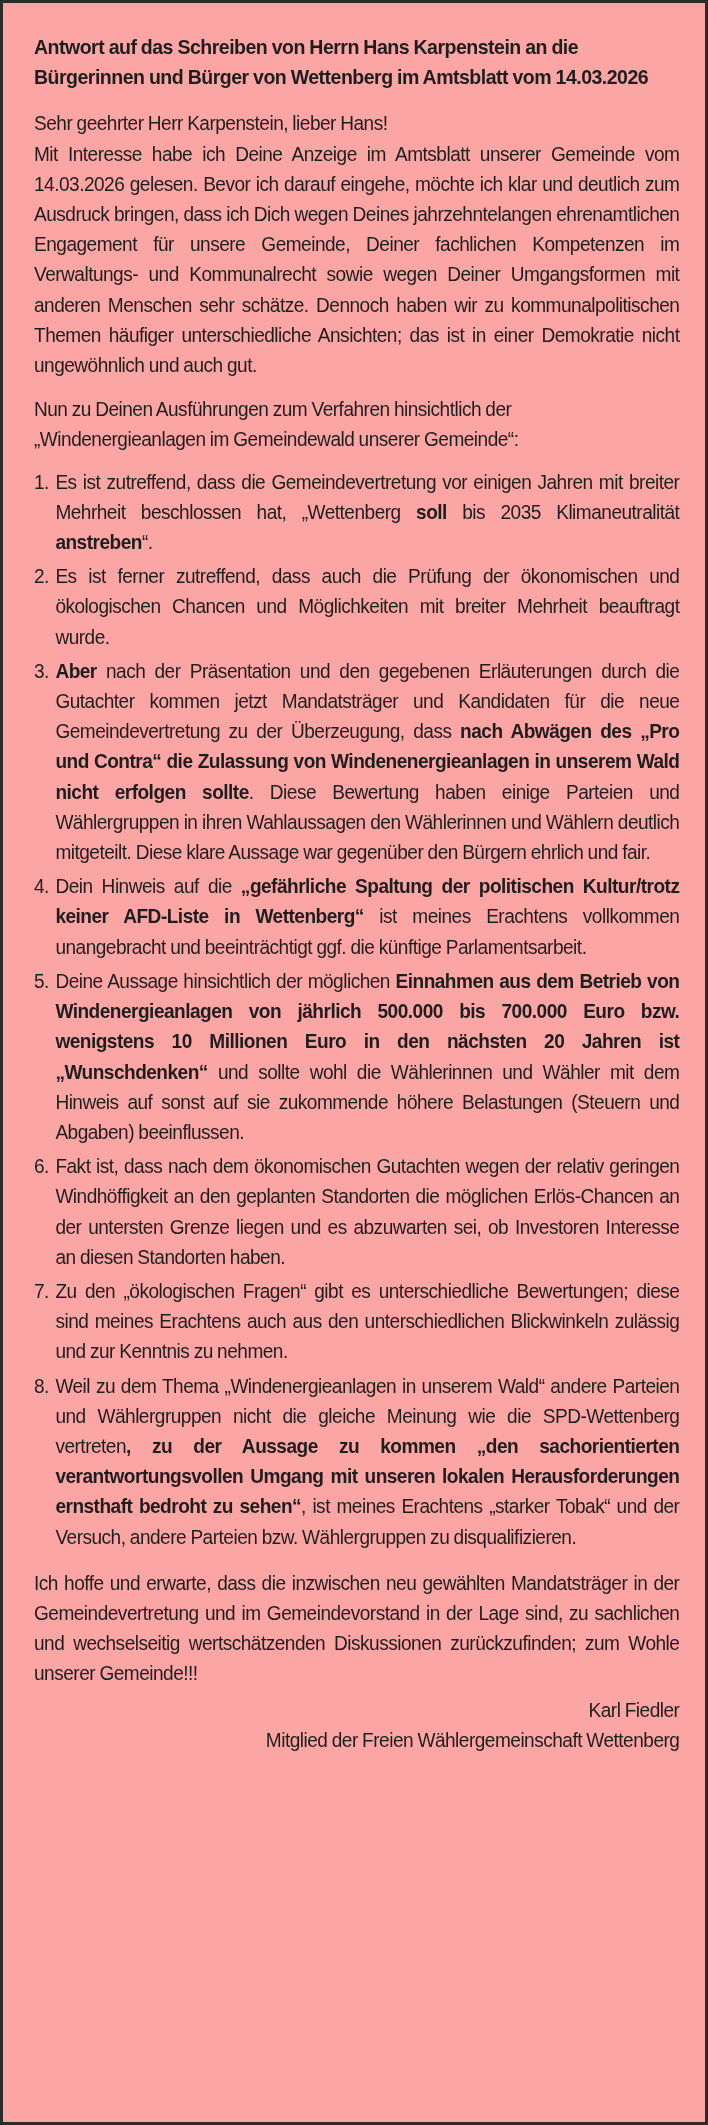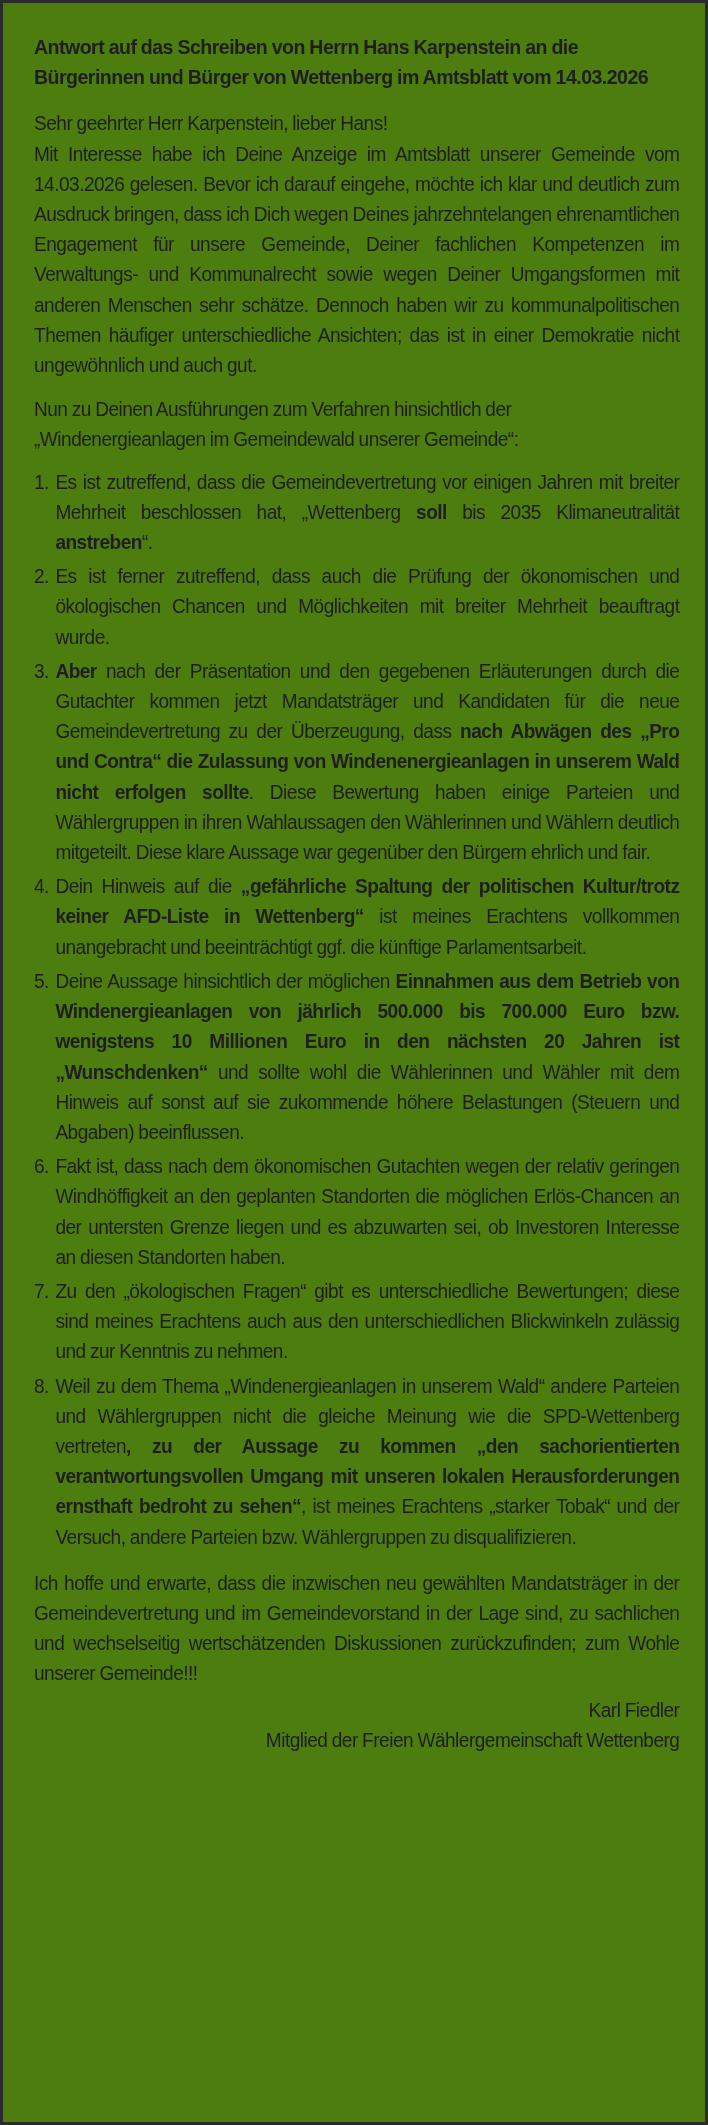--- a/index.html
+++ b/index.html
@@ -2,21 +2,21 @@
 <html><head>
 <meta charset="utf-8">
 <style>
   html, body { margin: 0; padding: 0; background: #ffffff; }
   body { width: 708px; height: 2125px; overflow: hidden; }
   .frame {
     position: absolute; left: 0; top: 0;
     width: 708px; height: 2125px;
     box-sizing: border-box;
     border: 3px solid #2b2b2b;
-    background: #4d7c0f;
+    background: #fca5a5;
   }
   .content {
     position: absolute;
     left: 31px; top: 29px;
     width: 646px;
     font-family: "Liberation Sans", sans-serif;
     color: #1e1e1e;
     font-size: 20.5px;
     line-height: 30.2px;
     letter-spacing: -0.55px;

